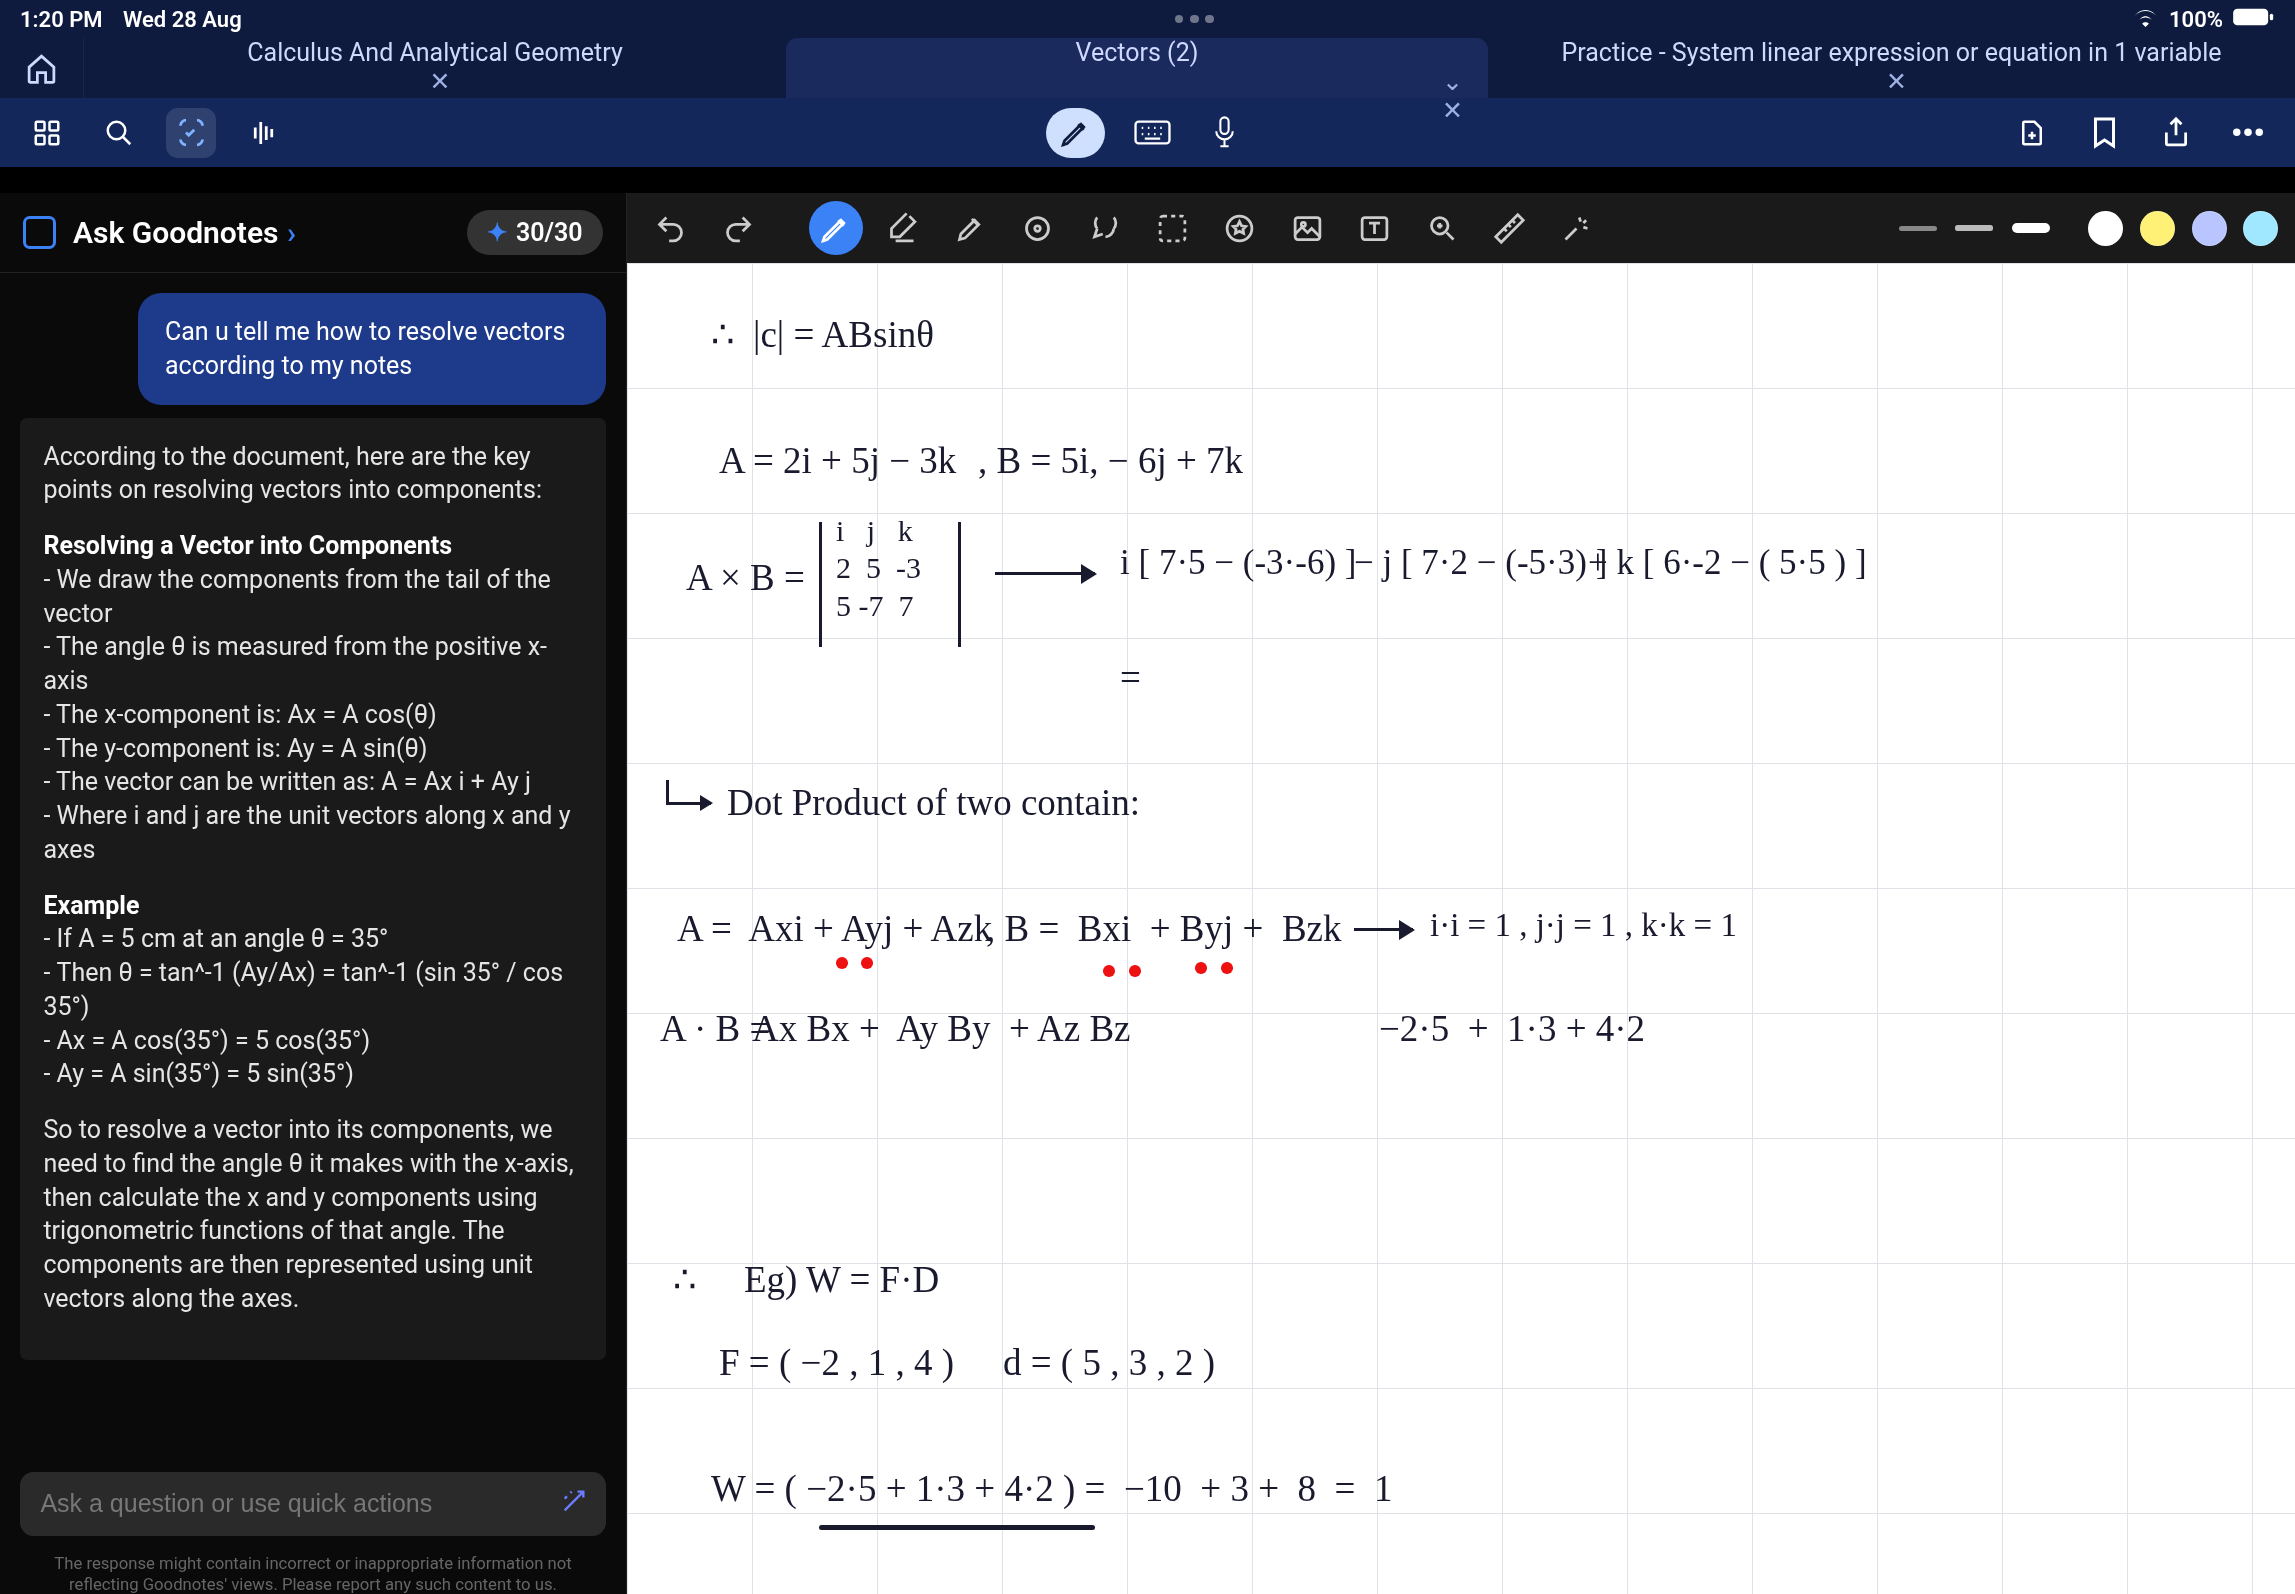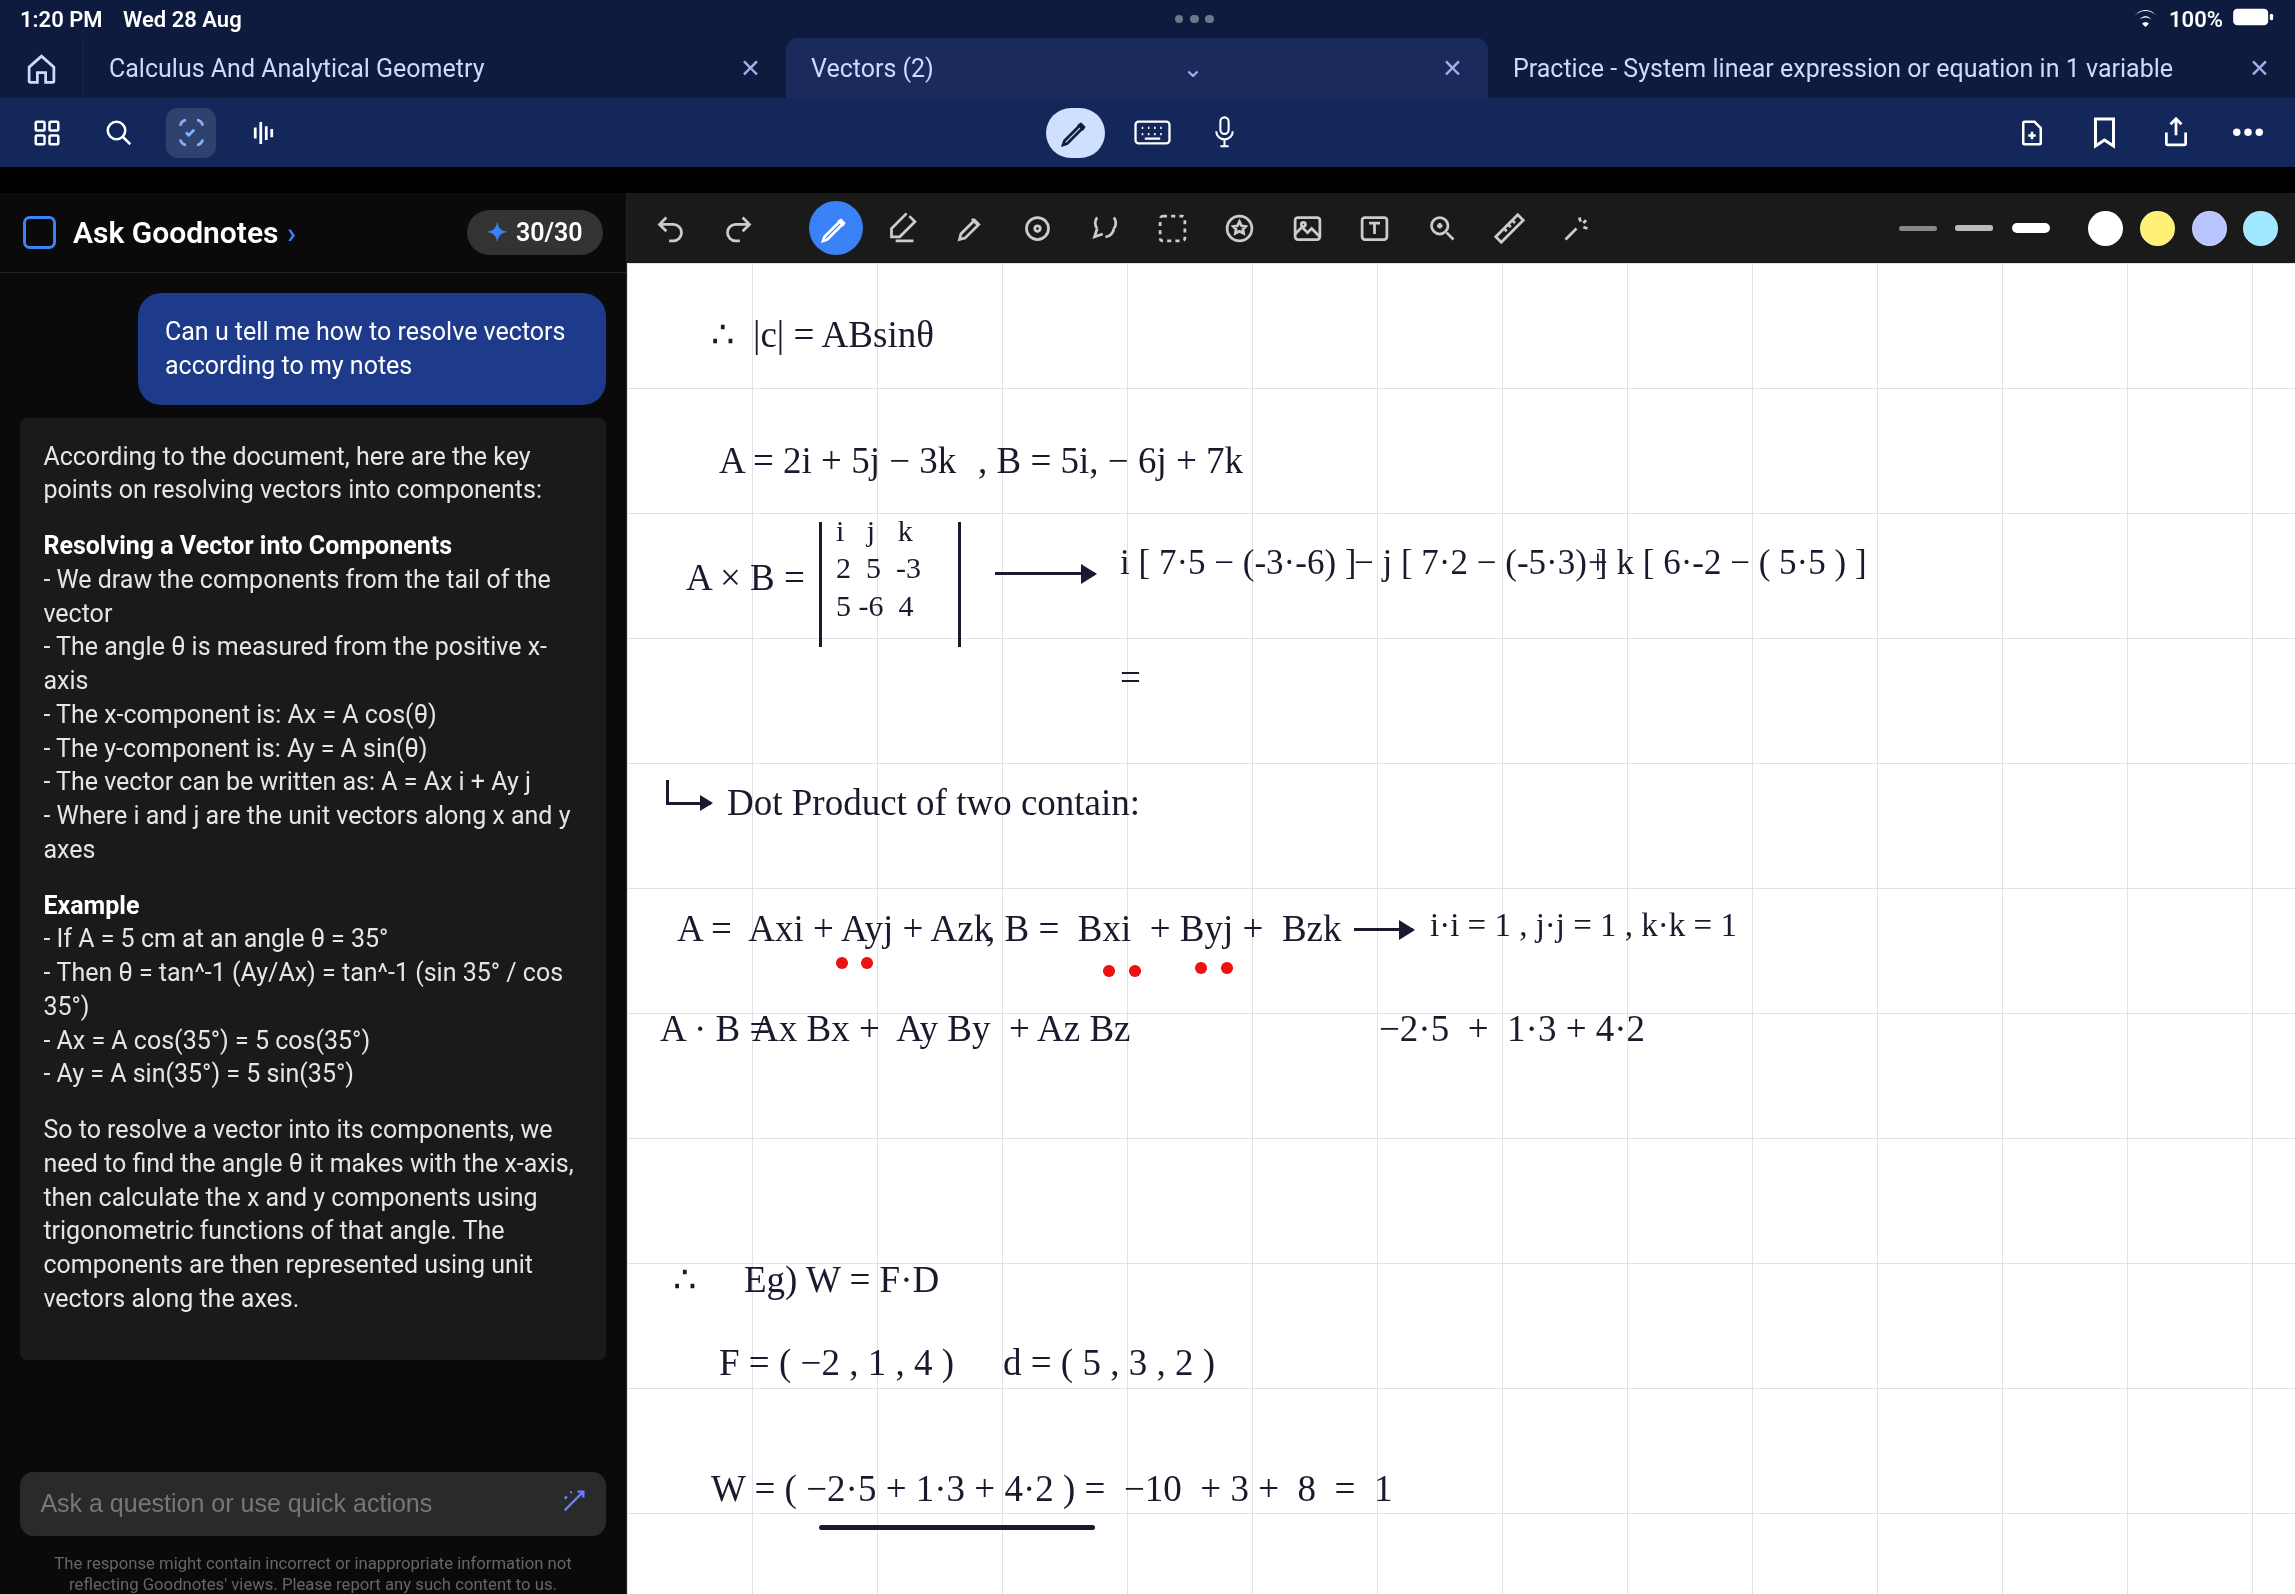--- a/index.html
+++ b/index.html
@@ -51,20 +51,21 @@
   }
   .home-btn {
     width: 84px; display:flex; align-items:center; justify-content:center;
     border-right: 0.8px solid rgba(255,255,255,.05);
   }
   .tab {
     display:flex; align-items:center; padding: 0 25px;
     min-width: 351px;
     font-size: 25px; color: #cfd8ff;
     position: relative;
+    flex-direction: column;
   }
   .tab.active { background: var(--bg-tab-active); border-radius: 11.7px 11.7px 0 0; }
   .tab .chev, .tab .close {
     margin-left: auto; padding-left: 20px; display:flex; align-items:center;
     color: #9fb0e4;
   }
   .tab .close { margin-left: 0; padding-left: 10px; }
   .tab.wide { flex: 1; }
 
   
@@ -499,21 +500,21 @@
     <div class="paper">
       <div class="hand" style="left:84px;top:50px">∴  |c| = ABsinθ</div>
 
       <div class="hand" style="left:92px;top:176px">A = 2i + 5j − 3k</div>
       <div class="hand" style="left:351px;top:176px">, B = 5i, − 6j + 7k</div>
 
       <div class="hand" style="left:59px;top:293px">A × B =</div>
       <div class="matrix-box" style="left:192px;top:259px;width:142px;height:125px"></div>
       <div class="hand" style="left:209px;top:251px;font-size:30px">i   j   k</div>
       <div class="hand" style="left:209px;top:288px;font-size:30px">2  5  -3</div>
-      <div class="hand" style="left:209px;top:326px;font-size:30px">5 -6  4</div>
+      <div class="hand" style="left:209px;top:326px;font-size:30px">5 -7  7</div>
       <div class="arrow-long" style="left:368px;top:309px;width:100px"></div>
       <div class="hand" style="left:493px;top:280px;font-size:35px">i [ 7·5 − (-3·-6) ]</div>
       <div class="hand" style="left:727px;top:280px;font-size:35px">− j [ 7·2 − (-5·3) ]</div>
       <div class="hand" style="left:961px;top:280px;font-size:35px">+ k [ 6·-2 − ( 5·5 ) ]</div>
       <div class="hand" style="left:493px;top:393px">=</div>
 
       <div class="indent-arrow" style="left:42px;top:539px"></div>
       <div class="hand" style="left:100px;top:518px">Dot Product of two contain:</div>
 
       <div class="hand" style="left:50px;top:644px">A =  Axi + Ayj + Azk</div>

